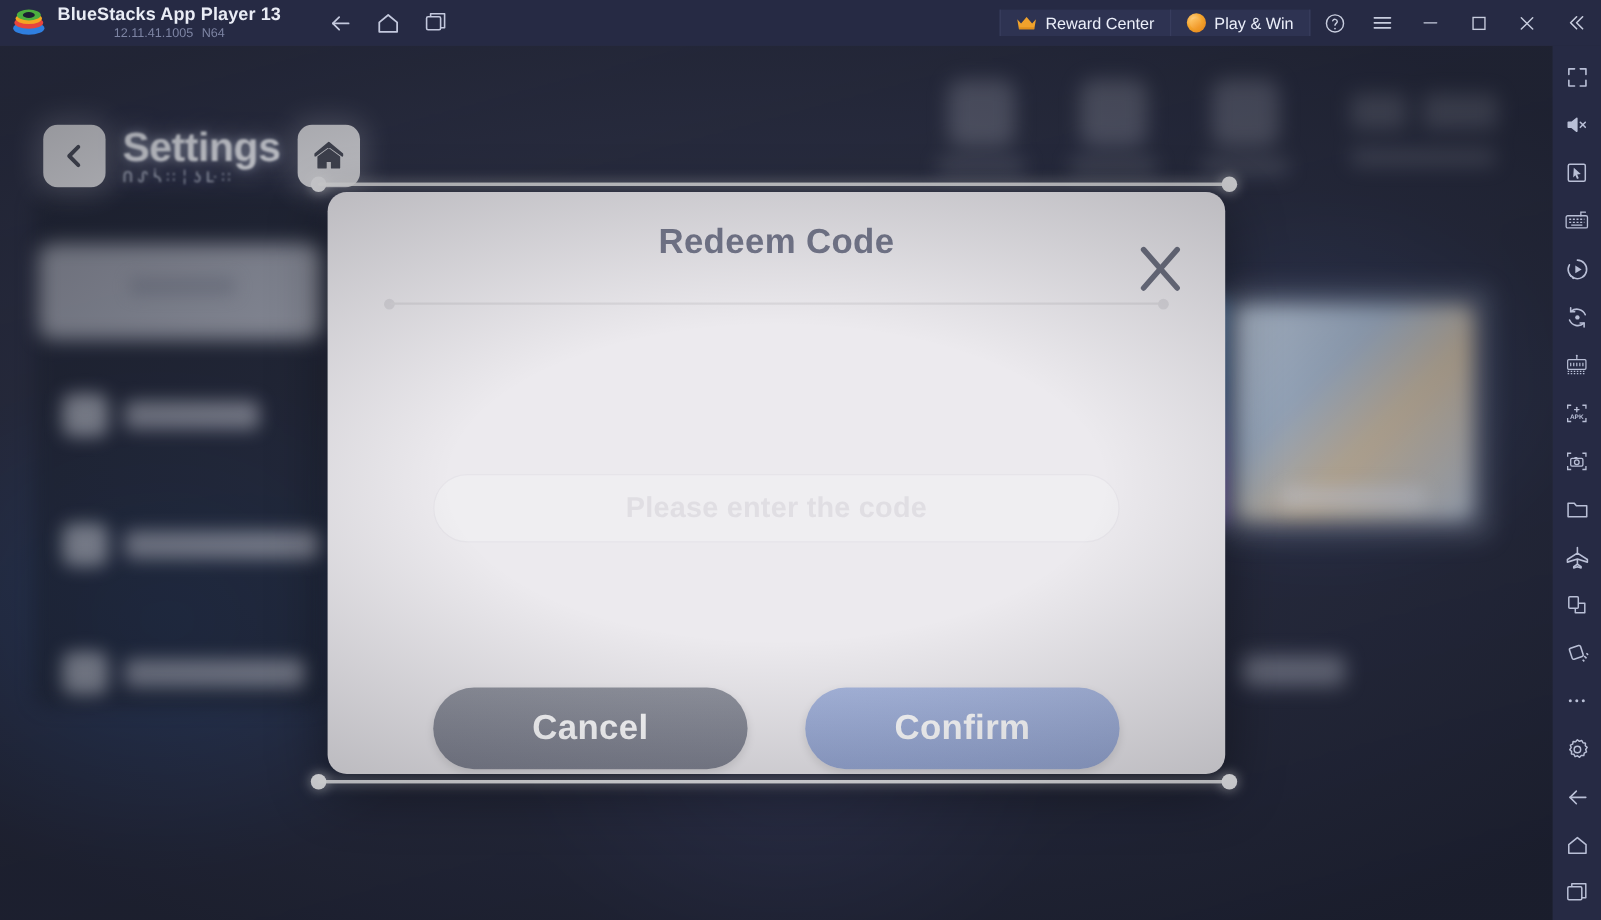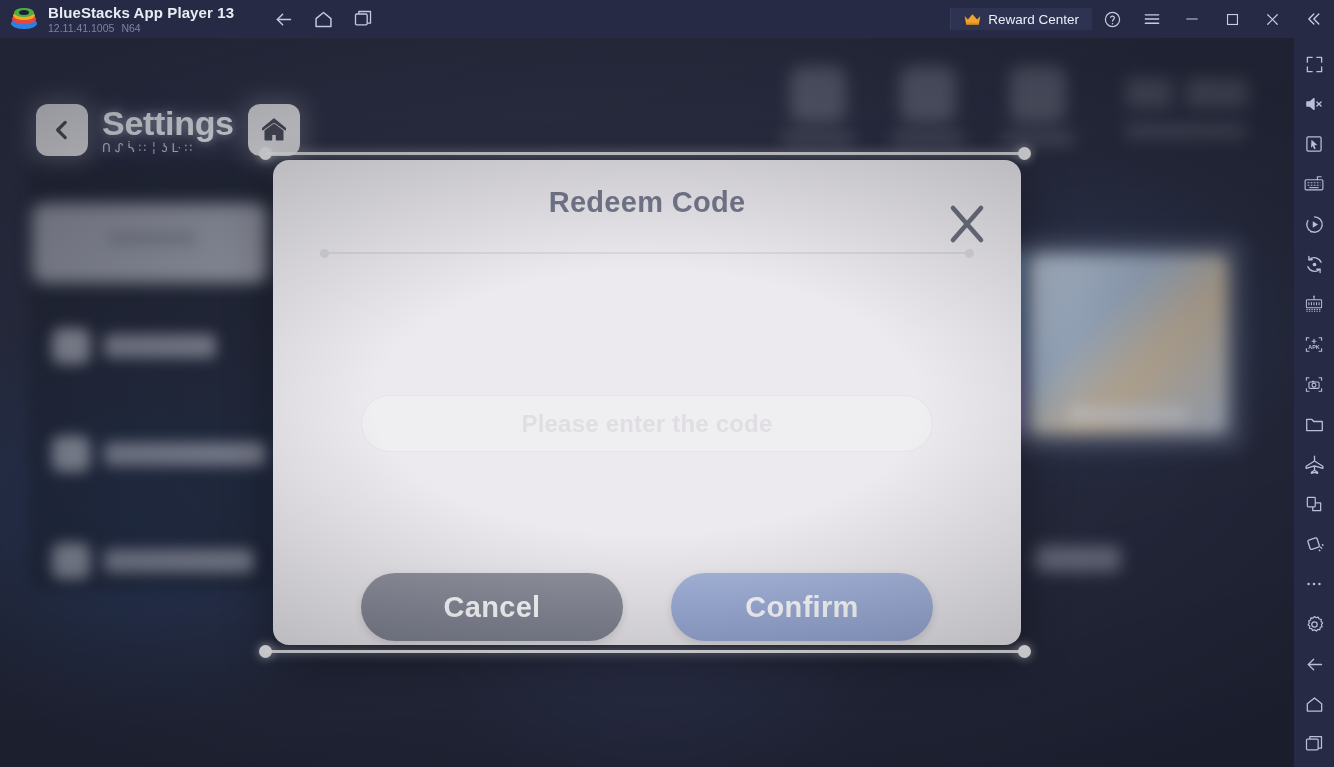--- a/index.html
+++ b/index.html
@@ -22,21 +22,21 @@
     width: 26px; height: 26px; margin-left: 11px; margin-right: 11px;
     position: relative; flex: none;
   }
   .bs-logo .layer { position: absolute; border-radius: 50%/34%; }
   .bs-logo .l1 { left:0; top:12px; width:26px; height:11px; background:#2f7fe0; transform: skewX(0deg); border-radius:50%; }
   .bs-logo .l2 { left:1px; top:8px; width:24px; height:10px; background:#e8453c; border-radius:50%; }
   .bs-logo .l3 { left:2px; top:5px; width:22px; height:9px; background:#f5a623; border-radius:50%; }
   .bs-logo .l4 { left:3px; top:2px; width:20px; height:9px; background:#4caf3f; border-radius:50%; }
   .bs-logo .l5 { left:8px; top:4px; width:10px; height:5px; background:#1b2033; border-radius:50%; }
 
-  .title-block { display: flex; flex-direction: column; justify-content: center; flex: none; }
+  .title-block { display: flex; flex-direction: column; justify-content: center; flex: none; align-items: center; }
   .title-main { color: #e9ecf5; font-size: 15px; font-weight: bold; letter-spacing: .1px; line-height: 17px; }
   .title-sub { color: #7d84a3; font-size: 10.5px; line-height: 13px; margin-top: 1px; }
   .title-sub .sep { display:inline-block; width:7px; }
 
   .nav-icons { display: flex; align-items: center; margin-left: 32px; gap: 6px; }
   .tb-ico {
     width: 34px; height: 34px; display: flex; align-items: center; justify-content: center;
     color: #c3c8dd; cursor: pointer; border-radius: 3px;
   }
   .tb-ico svg { display:block; }
@@ -254,20 +254,24 @@
   <div class="tb-spacer"></div>
 
   <div class="pill-btn">
     <svg class="crown" viewBox="0 0 24 18">
       <path d="M1 4 L5.5 9 L12 1.5 L18.5 9 L23 4 L21 16 L3 16 Z" fill="#f0a22c"></path>
       <path d="M3 16 L21 16 L20.6 13.6 L3.4 13.6 Z" fill="#e08f1c"></path>
     </svg>
     <span>Reward Center</span>
   </div>
 
+  <div class="pill-btn last">
+    <span class="coin"></span>
+    <span>Play &amp; Win</span>
+  </div>
 
   <div class="win-ctrls">
     <div class="win-btn">
       <svg width="19" height="19" viewBox="0 0 24 24" fill="none" stroke="currentColor" stroke-width="1.5">
           <circle cx="12" cy="12" r="9"></circle>
           <path d="M9.6 9.2a2.5 2.5 0 0 1 4.8.9c0 1.7-2.4 2.1-2.4 3.9" stroke-linecap="round"></path>
           <circle cx="12" cy="17.4" r=".9" fill="currentColor" stroke="none"></circle>
         </svg>
     </div>
     <div class="win-btn">

